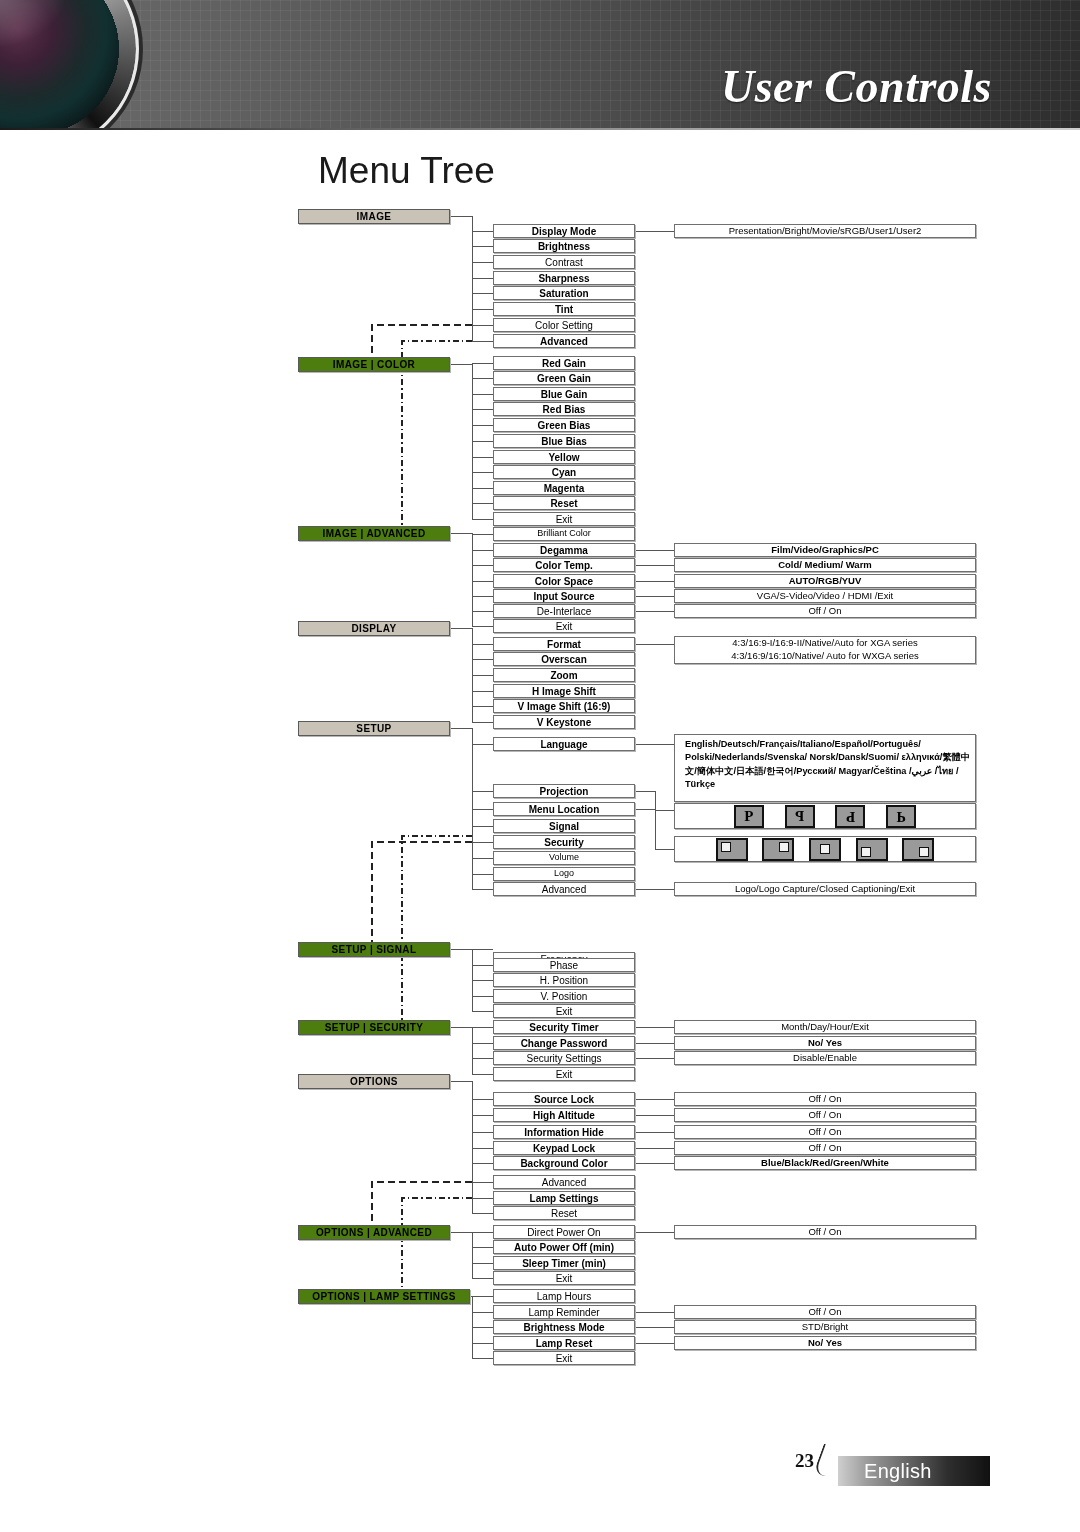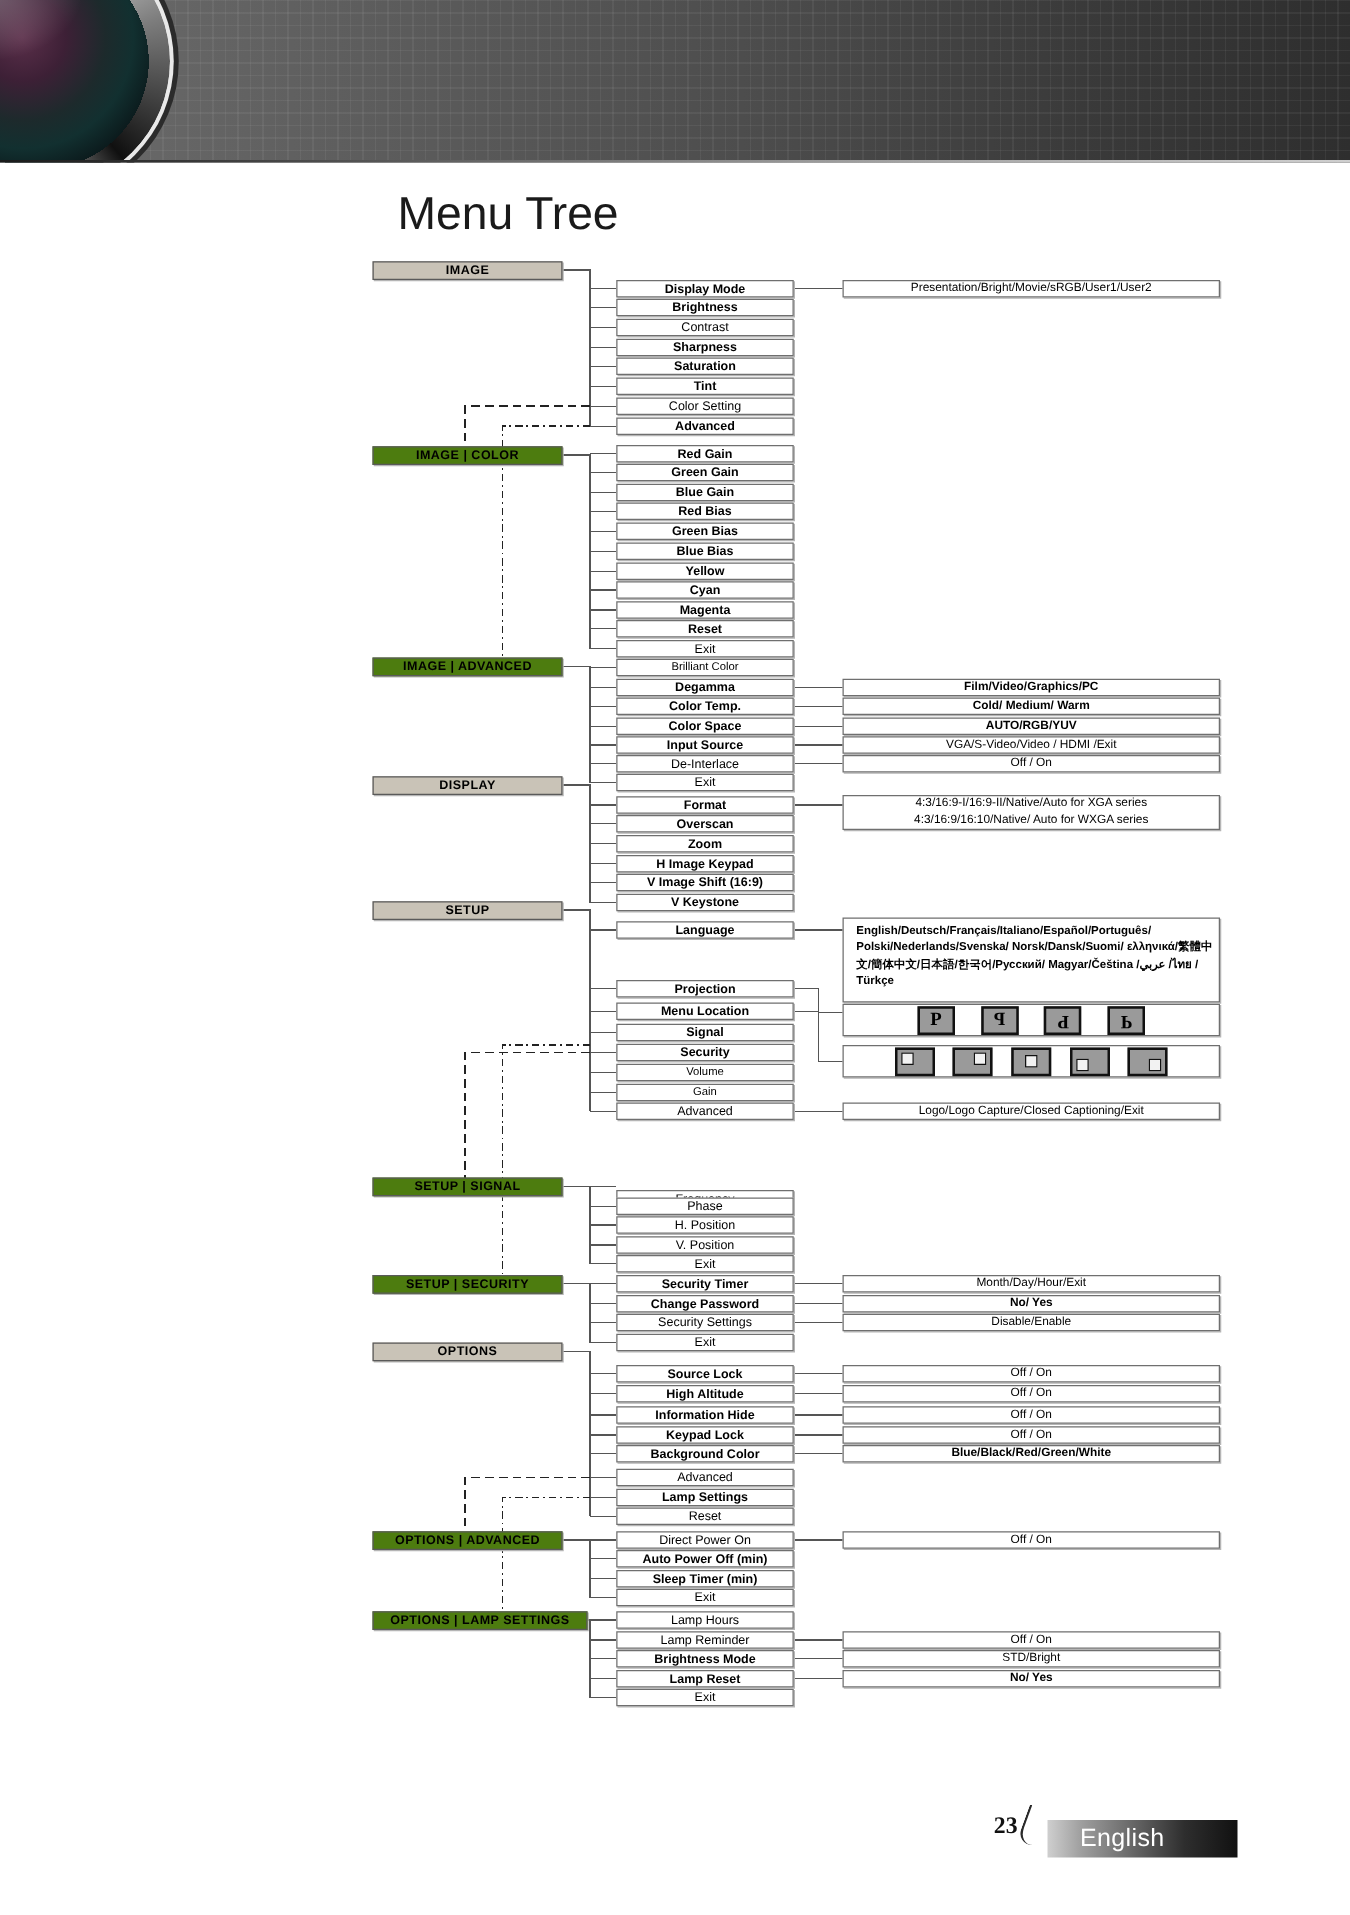--- a/index.html
+++ b/index.html
@@ -136,20 +136,21 @@
   .footer-lang{
     color:#fff;font-size:20px;padding-left:26px;letter-spacing:.3px;
   }
 </style>
 </head>
 <body>
 
 <div class="header">
   <div class="lens"></div>
   <div class="lens-ring"></div>
+  <div class="header-title">User Controls</div>
 </div>
 <div class="header-rule"></div>
 
 <div class="page-title">Menu Tree</div>
 
 <div class="tree">
 
   <svg width="1080" height="1532">
     <g stroke="#555" stroke-width="1" fill="none" shape-rendering="crispEdges">
 
@@ -242,30 +243,30 @@
       <div class="box item thin" style="top: 527px;">Brilliant Color</div>
       <div class="box item" style="top: 543px;">Degamma</div>
       <div class="box item" style="top: 558px;">Color Temp.</div>
       <div class="box item" style="top: 574px;">Color Space</div>
       <div class="box item" style="top: 589px;">Input Source</div>
       <div class="box item" style="font-weight: 400; top: 604px;">De-Interlace</div>
       <div class="box item" style="font-weight: 400; top: 619px;">Exit</div>
       <div class="box item" style="top: 637px;">Format</div>
       <div class="box item" style="top: 652px;">Overscan</div>
       <div class="box item" style="top: 668px;">Zoom</div>
-      <div class="box item" style="top: 684px;">H Image Keypad</div>
+      <div class="box item" style="top: 684px;">H Image Shift</div>
       <div class="box item" style="top: 699px;">V Image Shift (16:9)</div>
       <div class="box item" style="top: 715px;">V Keystone</div>
       <div class="box item" style="top: 737px;">Language</div>
       <div class="box item" style="top: 784px;">Projection</div>
       <div class="box item" style="top: 802px;">Menu Location</div>
       <div class="box item" style="top: 819px;">Signal</div>
       <div class="box item" style="top: 835px;">Security</div>
       <div class="box item thin" style="top: 851px;">Volume</div>
-      <div class="box item thin" style="top: 867px;">Gain</div>
+      <div class="box item thin" style="top: 867px;">Logo</div>
       <div class="box item" style="font-weight: 400; top: 882px;">Advanced</div>
       <div class="box item" style="font-weight: 400; top: 952px;">Frequency</div>
       <div class="box item" style="font-weight: 400; top: 958px;">Phase</div>
       <div class="box item" style="font-weight: 400; top: 973px;">H. Position</div>
       <div class="box item" style="font-weight: 400; top: 989px;">V. Position</div>
       <div class="box item" style="font-weight: 400; top: 1004px;">Exit</div>
       <div class="box item" style="top: 1020px;">Security Timer</div>
       <div class="box item" style="top: 1036px;">Change Password</div>
       <div class="box item" style="font-weight: 400; top: 1051px;">Security Settings</div>
       <div class="box item" style="font-weight: 400; top: 1067px;">Exit</div>

